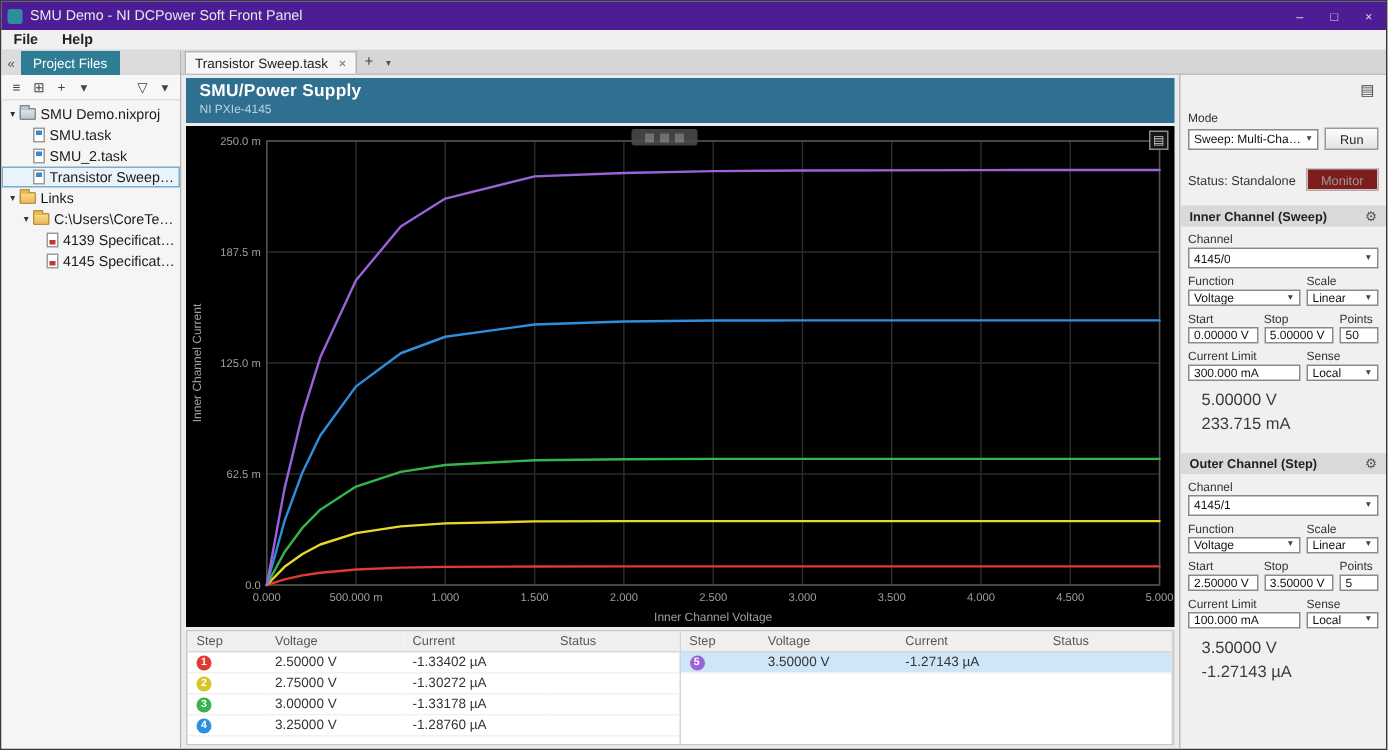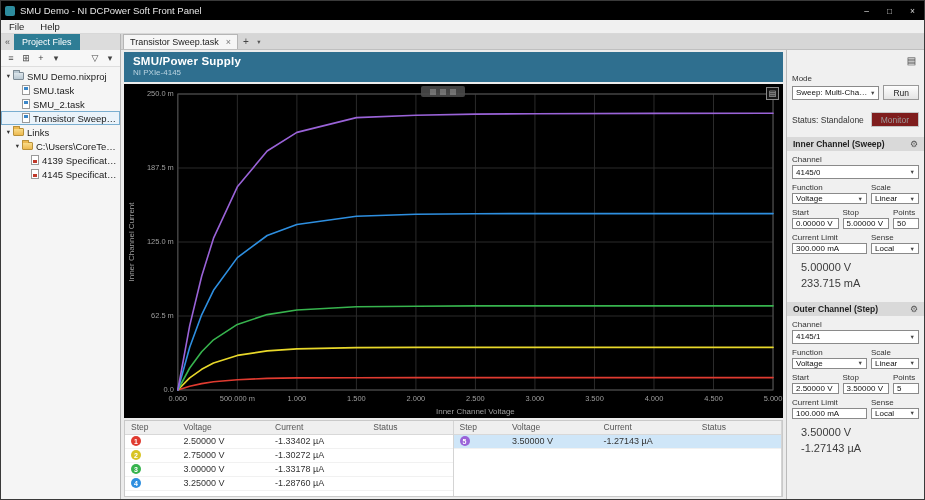--- a/index.html
+++ b/index.html
@@ -1,27 +1,27 @@
 <!DOCTYPE html>
 <html><head>
 <meta charset="utf-8">
 <style>
   *{margin:0;padding:0;box-sizing:border-box;}
   html,body{width:925px;height:500px;overflow:hidden;background:#9a9a9a;font-family:"Liberation Sans",sans-serif;font-size:10px;}
   .app{width:925px;height:500px;display:flex;flex-direction:column;border:1px solid #3a3a3a;background:#f0f0f0;}
 
   
-  .titlebar{height:19px;background:#000000;color:#e6e6e6;display:flex;align-items:center;font-size:9.5px;padding-left:4px;gap:5px;flex:0 0 auto;}
+  .titlebar{height:19px;background:#4c1d95;color:#e6e6e6;display:flex;align-items:center;font-size:9.5px;padding-left:4px;gap:5px;flex:0 0 auto;}
   .app-icon{width:10px;height:10px;background:#2d8c9e;border-radius:2px;display:inline-block;flex:0 0 auto;}
   .win-controls{margin-left:auto;display:flex;height:100%;}
   .win-btn{width:23px;height:100%;display:flex;align-items:center;justify-content:center;font-size:8.5px;color:#dcdcdc;}
 
   
   .menubar{height:14px;background:#f0f0f0;border-bottom:1px solid #d8d8d8;display:flex;align-items:center;font-size:9.5px;color:#222;flex:0 0 auto;}
-  .menu-item{padding:0 8px;height:100%;display:flex;align-items:center;}
+  .menu-item{padding:0 8px;height:100%;display:flex;align-items:center;font-weight:bold;}
 
   .main-row{flex:1;display:flex;min-height:0;}
 
   
   .sidebar{width:120px;flex:0 0 auto;background:#f5f5f5;border-right:1px solid #b5b5b5;display:flex;flex-direction:column;min-height:0;}
   .sidebar-tabs{height:16px;background:#dcdcdc;display:flex;align-items:stretch;flex:0 0 auto;}
   .collapse-btn{width:13px;font-size:9px;color:#555;display:flex;align-items:center;justify-content:center;}
   .proj-tab{background:#2e7d95;color:#fff;font-size:9px;display:flex;align-items:center;padding:0 8px;}
   .sidebar-toolbar{height:17px;border-bottom:1px solid #dedede;display:flex;align-items:center;padding:0 3px;gap:1px;font-size:9px;color:#444;background:#f7f7f7;flex:0 0 auto;}
   .tbi{width:14px;height:14px;display:flex;align-items:center;justify-content:center;}

